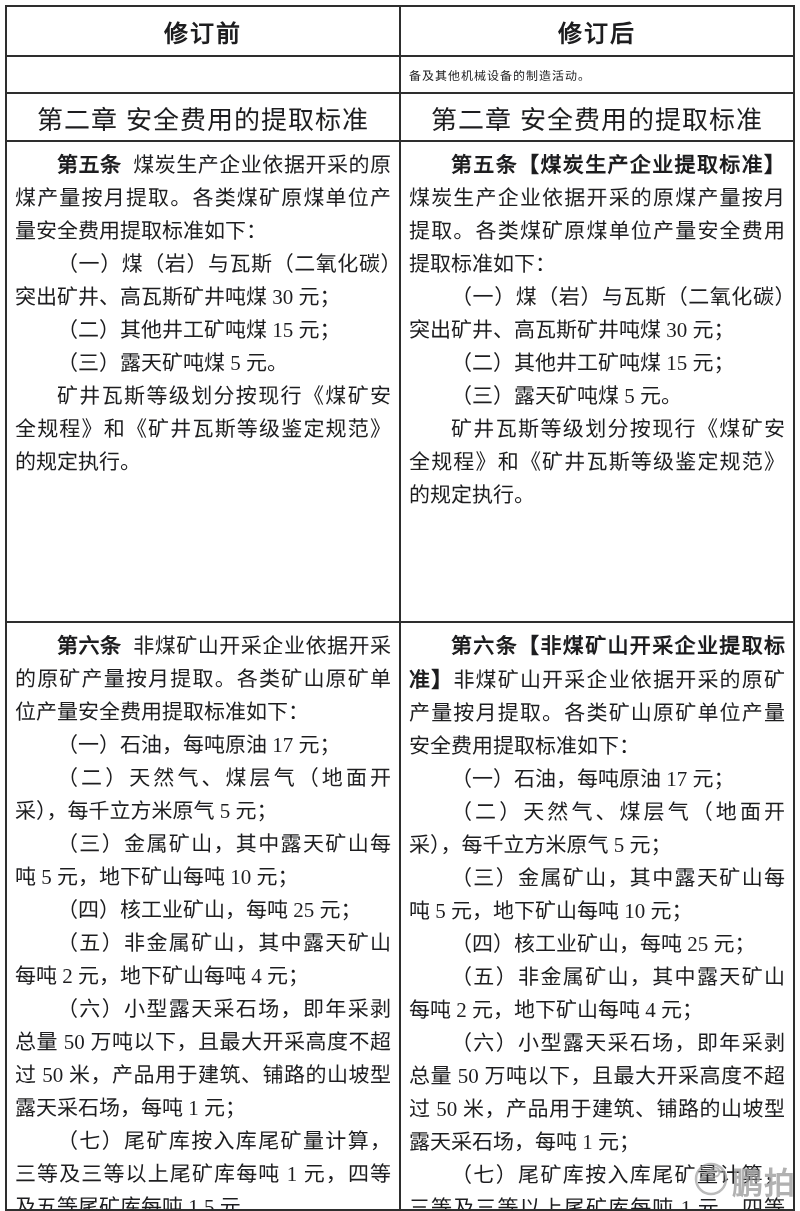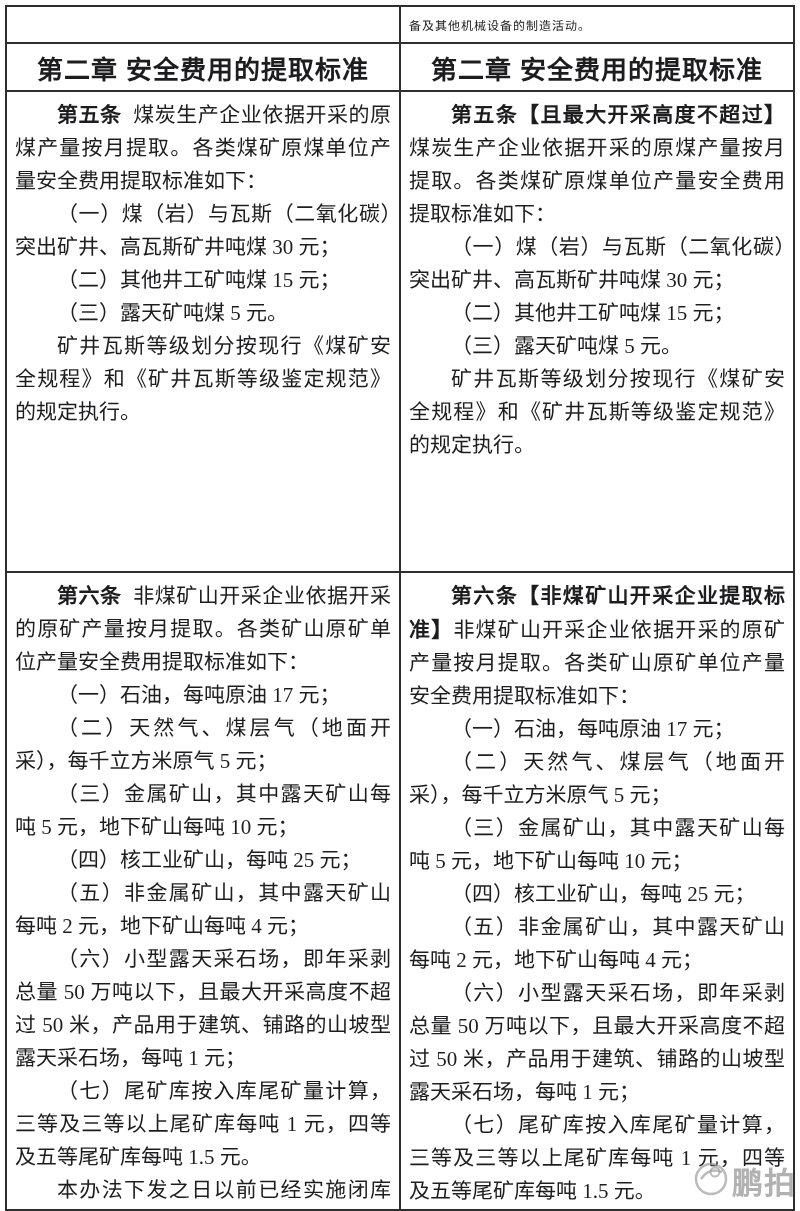--- a/index.html
+++ b/index.html
@@ -36,21 +36,21 @@
     vertical-align: middle;
     font-size: 12px;
     padding: 2px 8px;
     letter-spacing: 1px;
   }
   td.chapter-cell {
     height: 48px;
     vertical-align: middle;
     text-align: center;
     font-family: "Liberation Sans", sans-serif;
-    font-weight: bold;
+    font-weight: normal;
     font-size: 26px;
     letter-spacing: 1px;
   }
   td.body-cell {
     font-size: 21px;
     line-height: 33px;
     padding: 6px 8px 0 8px;
     text-align: justify;
   }
   td.art5-cell { height: 481px; }
@@ -90,41 +90,45 @@
 
 <div class="page">
 
   <table class="compare">
     <colgroup>
         <col class="half">
         <col class="half">
       </colgroup>
 
     <tbody>
+        <tr>
+      <th class="head-cell">修订前</th>
+      <th class="head-cell">修订后</th>
+    </tr>
 
     <tr>
       <td class="carry-cell"></td>
       <td class="carry-cell">备及其他机械设备的制造活动。</td>
     </tr>
 
     <tr>
       <td class="chapter-cell">第二章 安全费用的提取标准</td>
       <td class="chapter-cell">第二章 安全费用的提取标准</td>
     </tr>
 
     <tr>
       <td class="body-cell art5-cell">
         <p class="para"><span class="lead gap">第五条</span><span>煤炭生产企业依据开采的原煤产量按月提取。各类煤矿原煤单位产量安全费用提取标准如下：</span></p>
         <p class="para">（一）煤（岩）与瓦斯（二氧化碳）突出矿井、高瓦斯矿井吨煤 30 元；</p>
         <p class="para">（二）其他井工矿吨煤 15 元；</p>
         <p class="para">（三）露天矿吨煤 5 元。</p>
         <p class="para">矿井瓦斯等级划分按现行《煤矿安全规程》和《矿井瓦斯等级鉴定规范》的规定执行。</p>
       </td>
       <td class="body-cell art5-cell">
-        <p class="para"><span class="lead">第五条【且最大开采高度不超过】</span><span>煤炭生产企业依据开采的原煤产量按月提取。各类煤矿原煤单位产量安全费用提取标准如下：</span></p>
+        <p class="para"><span class="lead">第五条【煤炭生产企业提取标准】</span><span>煤炭生产企业依据开采的原煤产量按月提取。各类煤矿原煤单位产量安全费用提取标准如下：</span></p>
         <p class="para">（一）煤（岩）与瓦斯（二氧化碳）突出矿井、高瓦斯矿井吨煤 30 元；</p>
         <p class="para">（二）其他井工矿吨煤 15 元；</p>
         <p class="para">（三）露天矿吨煤 5 元。</p>
         <p class="para">矿井瓦斯等级划分按现行《煤矿安全规程》和《矿井瓦斯等级鉴定规范》的规定执行。</p>
       </td>
     </tr>
 
     <tr>
       <td class="body-cell art6-cell">
         <p class="para"><span class="lead gap">第六条</span><span>非煤矿山开采企业依据开采的原矿产量按月提取。各类矿山原矿单位产量安全费用提取标准如下：</span></p>

